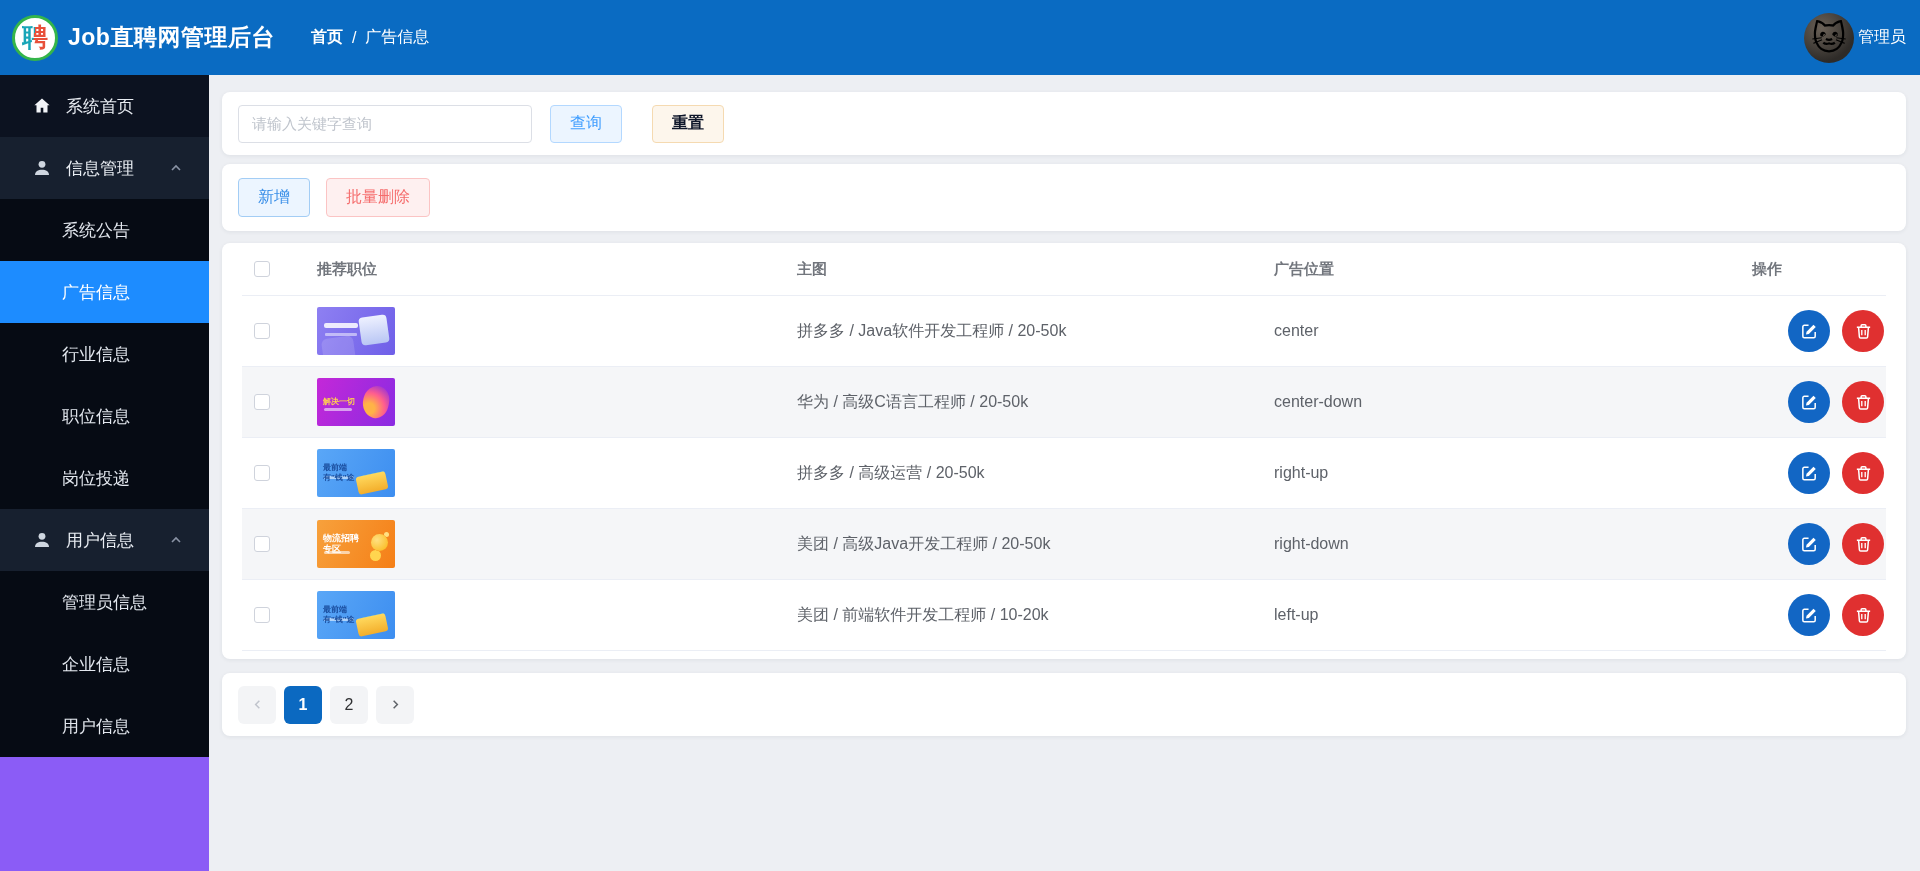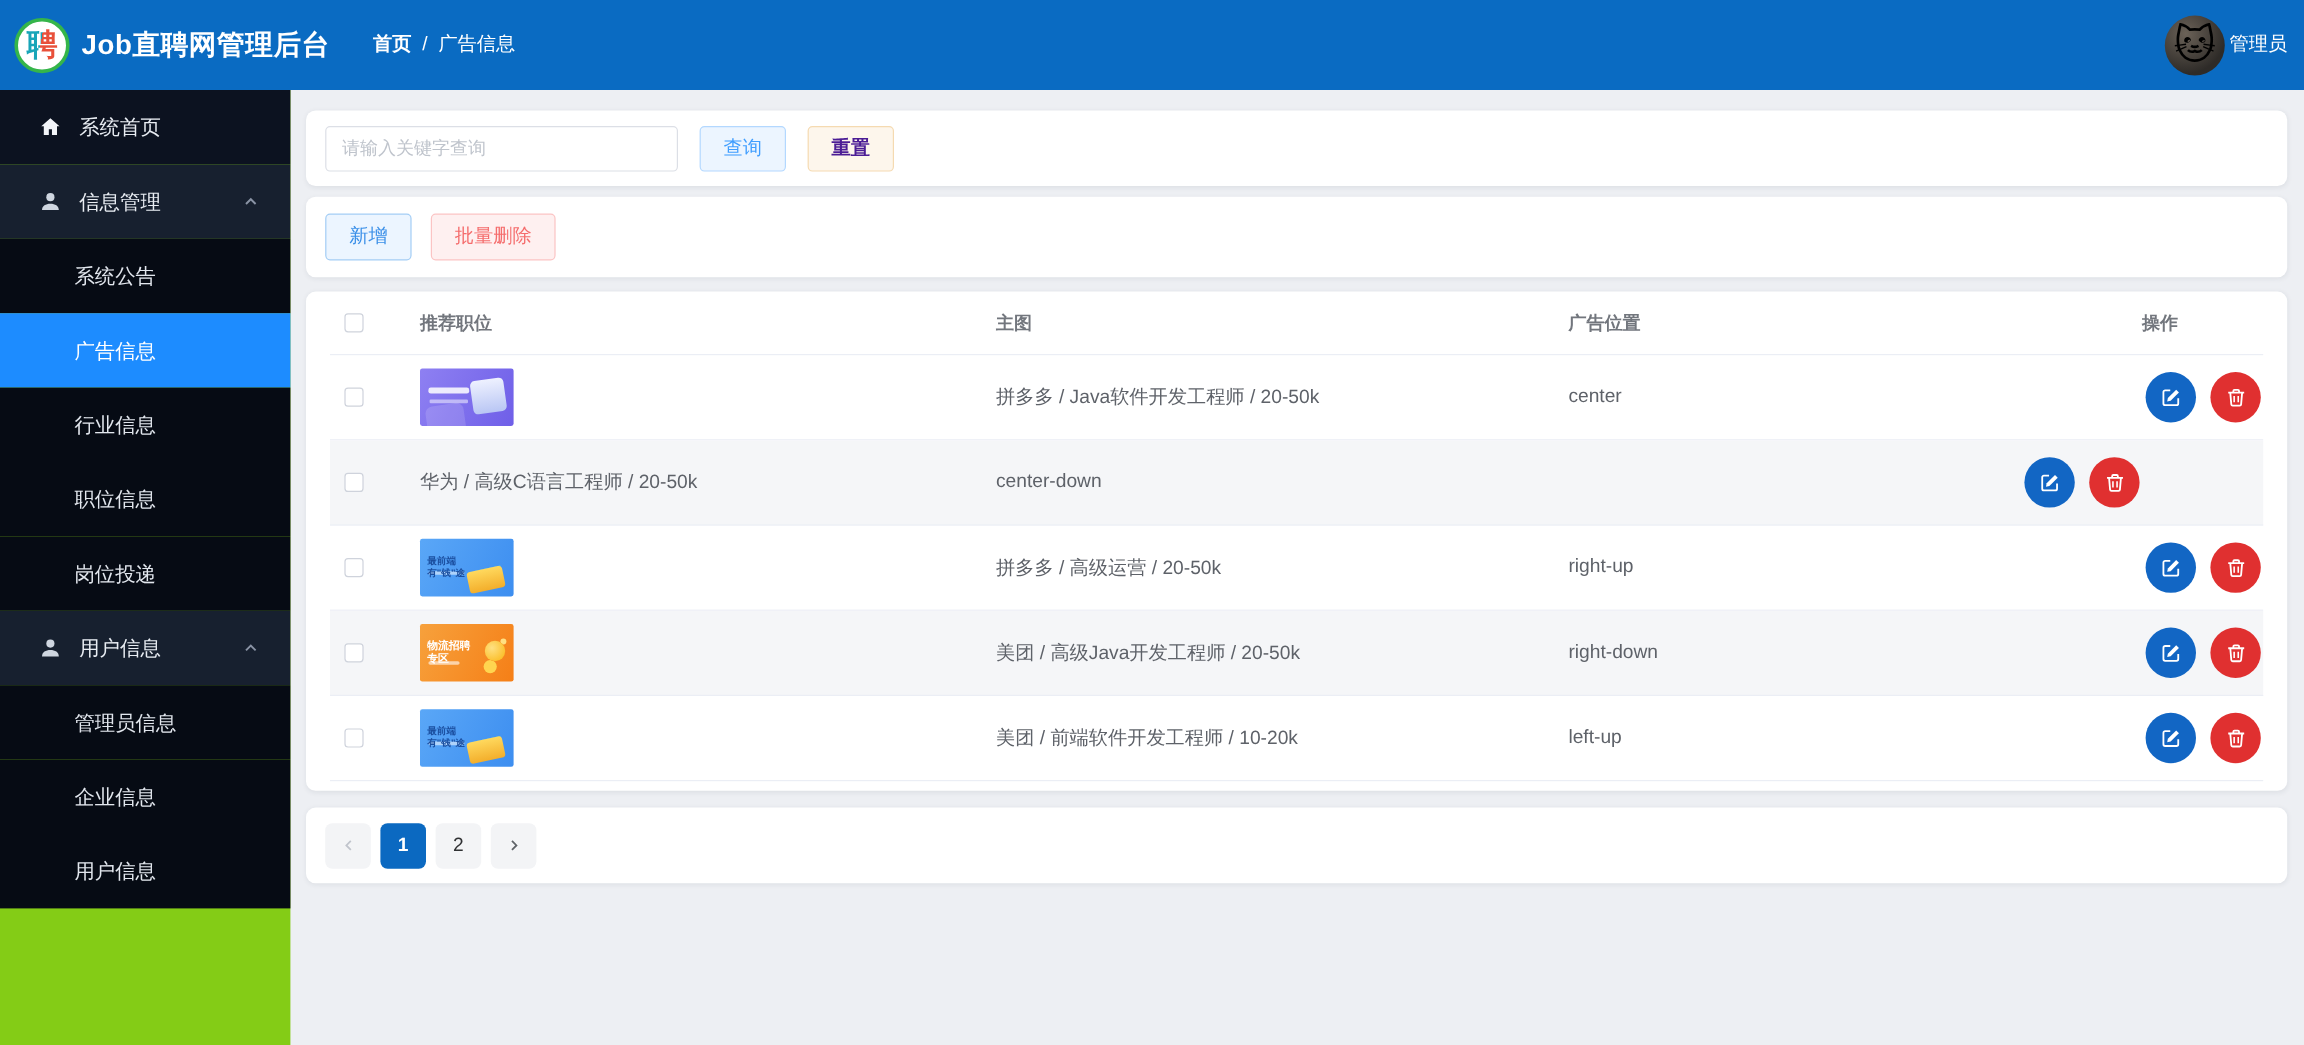--- a/index.html
+++ b/index.html
@@ -19,41 +19,41 @@
   .header-spacer { flex:1; }
   .avatar { width:50px; height:50px; border-radius:50%; overflow:hidden; flex:0 0 auto;
     background:radial-gradient(circle at 35% 30%,#6b6258,#2e2b28 70%); display:flex; align-items:center; justify-content:center;
     font-size:34px; line-height:1; }
   .user-name { color:#fff; font-size:16px; margin-left:4px; }
 
   
   .layout { display:flex; height:796px; }
 
   
-  .sidebar { width:242px; background:#84cc16; flex:0 0 auto; }
+  .sidebar { width:209px; background:#8b5cf6; flex:0 0 auto; }
   .s-item { height:62px; display:flex; align-items:center; padding-left:32px; cursor:pointer;
     color:#e9edf3; font-size:17px; }
   .s-item.top { background:#0c1220; }
   .s-item.group { background:#17202f; }
   .s-item.sub { background:#060b14; padding-left:62px; color:#e2e7ee; }
   .s-item.sub.active { background:#1d8cff; color:#fff; }
   .s-icon { width:20px; height:20px; margin-right:14px; display:flex; align-items:center; justify-content:center; }
   .s-caret { margin-left:auto; margin-right:26px; display:flex; }
 
   
   .main { flex:1; padding:17px 14px 0 13px; }
   .card { background:#fff; border-radius:8px; box-shadow:0 1px 4px rgba(31,45,61,.07); }
 
   .search-card { height:63px; display:flex; align-items:center; padding:0 16px; margin-bottom:9px; }
   .search-input { width:294px; height:38px; border:1px solid #dcdfe6; border-radius:4px; padding:0 13px;
     font-size:15px; color:#333; outline:none; }
   .search-input::placeholder { color:#bfc4cc; }
   .btn { height:38px; border-radius:4px; font-size:16px; cursor:pointer; padding:0 19px; }
   .btn-query { margin-left:18px; background:#ecf5ff; border:1px solid #b3d8ff; color:#409eff; }
-  .btn-reset { margin-left:18px; background:#fdf6ec; border:1px solid #f5dab1; color:#4c1d95; font-weight:bold; }
+  .btn-reset { margin-left:30px; background:#fdf6ec; border:1px solid #f5dab1; color:#0f172a; font-weight:bold; }
 
   .toolbar-card { height:67px; display:flex; align-items:center; padding:0 16px; margin-bottom:12px; }
   .btn-add { height:39px; background:#ecf5ff; border:1px solid #a3cdf5; color:#3a8fe8; }
   .btn-del { height:39px; margin-left:16px; background:#fef0f0; border:1px solid #fbc4c4; color:#f56c6c; }
 
   
   .table-card { padding:0 20px 8px 20px; margin-bottom:14px; }
   .trow, .thead { display:grid; grid-template-columns:75px 480px 477px 478px 1fr;
     align-items:center; border-bottom:1px solid #ebeef5; }
   .thead { height:53px; font-size:15px; font-weight:bold; color:#72767d; }
@@ -239,20 +239,26 @@
                 <path d="M8.2 8.5v5.5M11.8 8.5v5.5" stroke="#fff" stroke-width="1.4"></path>
               </svg>
           </button>
         </div>
       </div>
 
       <div class="trow alt">
         <div class="c-check">
             <input type="checkbox" style="">
           </div>
+        <div>
+            <div class="thumb" data-variant="magenta">
+          <span class="t-text">解决一切</span>
+              <i class="t-deco"></i>
+            </div>
+          </div>
         <div>华为 / 高级C语言工程师 / 20-50k</div>
         <div>center-down</div>
         <div class="c-ops">
           <button class="op edit">
             <svg width="19" height="19" viewBox="0 0 20 20">
                 <path d="M16 10.5V15a1.5 1.5 0 0 1-1.5 1.5h-10A1.5 1.5 0 0 1 3 15V5a1.5 1.5 0 0 1 1.5-1.5H9" fill="none" stroke="#fff" stroke-width="1.6"></path>
                 <path d="M14.2 2.9l2.4 2.4-7.3 7.3-3 .6.6-3z" fill="#fff"></path>
               </svg>
           </button>
           <button class="op del">

